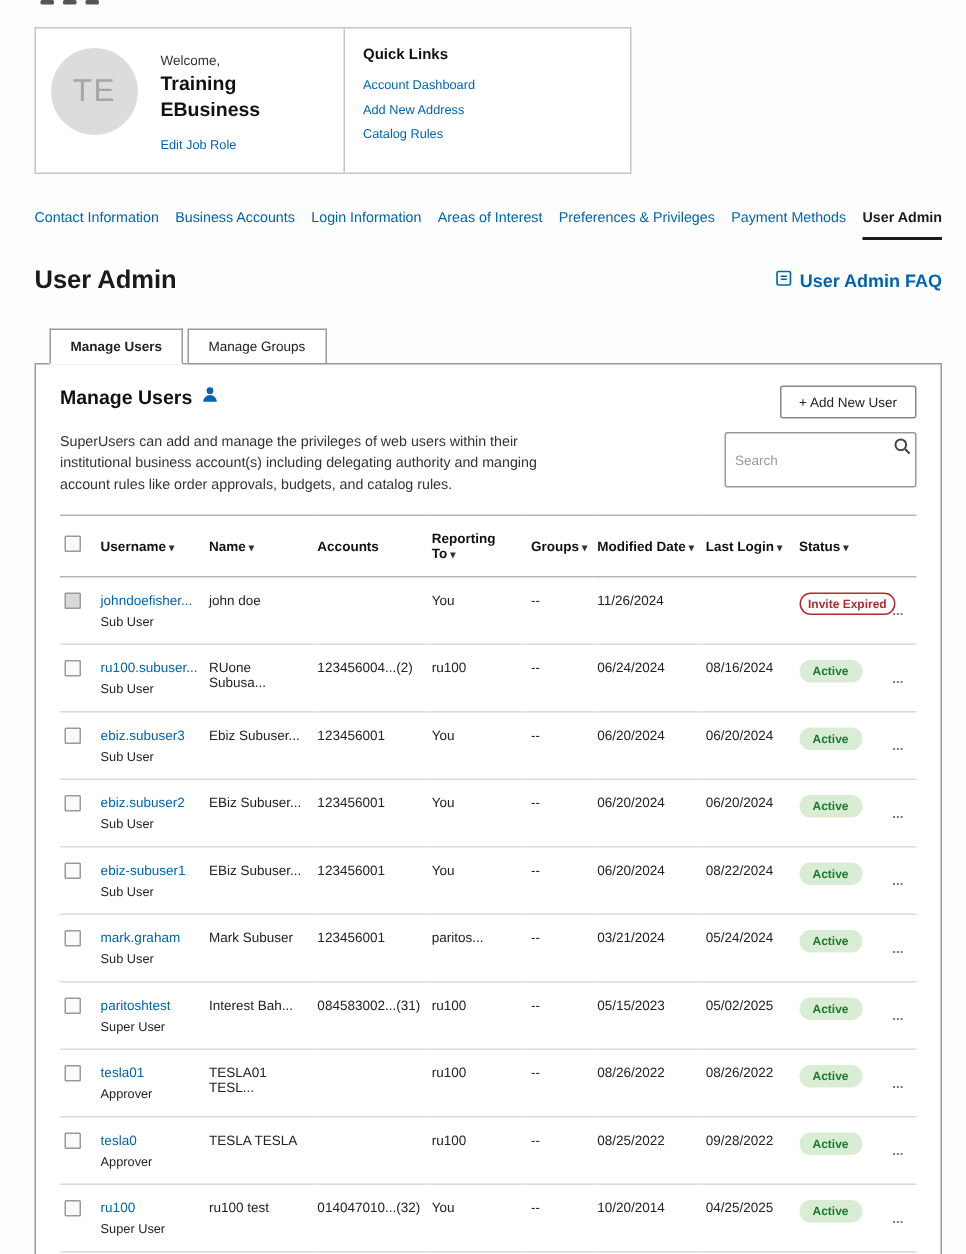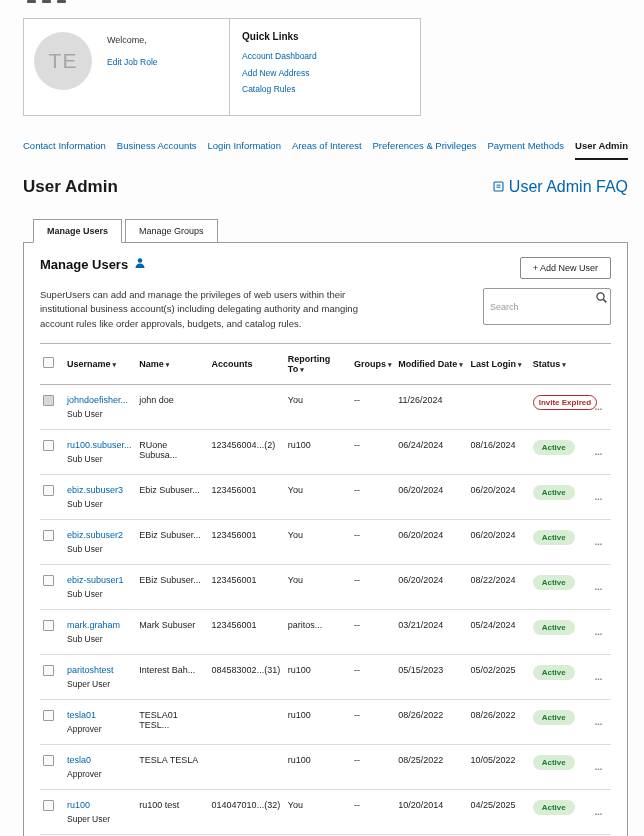--- a/index.html
+++ b/index.html
@@ -38,21 +38,21 @@
   .ql-link{display:block;font-size:8.5px;margin-bottom:6.5px}
 
   
   .main-nav{display:flex;justify-content:space-between;margin-top:24px;white-space:nowrap}
   .nav-item{font-size:9.5px;padding-bottom:7px;color:var(--link)}
   .nav-item.active{color:#1a1a1a;font-weight:bold;border-bottom:2px solid #1a1a1a}
 
   
   .page-head{display:flex;justify-content:space-between;align-items:center;margin-top:17px}
   .page-title{font-size:17px;font-weight:bold;color:#1a1a1a}
-  .faq-link{display:flex;align-items:center;gap:5px;font-size:16px;font-weight:normal}
+  .faq-link{display:flex;align-items:center;gap:5px;font-size:12px;font-weight:bold}
 
   
   .tabs{display:flex;margin-top:22px;margin-left:10px;position:relative;z-index:2}
   .tab{background:#fff;border:1px solid var(--border);padding:6px 13px;font-size:9px;
        margin-right:3px;margin-bottom:-1px;cursor:pointer;color:#222}
   .tab.active{font-weight:bold;border-bottom:1px solid #fff}
   .panel{background:#fff;border:1px solid var(--border);padding:14px 16px;position:relative;z-index:1}
 
   .panel-head{display:flex;justify-content:space-between;align-items:flex-start}
   .mu-title{font-size:13px;font-weight:bold;display:flex;align-items:center;gap:6px;color:#111}
@@ -94,20 +94,21 @@
     <i></i>
   </div>
 
 <div class="container">
 
   <div class="header-card">
     <div class="welcome-sec">
       <div class="avatar">TE</div>
       <div class="welcome-info">
         <div class="welcome-label">Welcome,</div>
+        <div class="user-name">Training EBusiness</div>
         <a class="edit-job">Edit Job Role</a>
       </div>
     </div>
     <div class="quick-links">
       <div class="ql-title">Quick Links</div>
 
         <a class="ql-link">Account Dashboard</a>
 
         <a class="ql-link">Add New Address</a>
 
@@ -344,21 +345,21 @@
             <td><span class="cb"></span></td>
             <td>
               <a class="uname">tesla0</a>
               <div class="role">Approver</div>
             </td>
             <td>TESLA TESLA</td>
             <td></td>
             <td>ru100</td>
             <td>--</td>
             <td>08/25/2022</td>
-            <td>10/05/2022</td>
+            <td>09/28/2022</td>
             <td><span class="badge active">Active</span></td>
             <td class="actions-cell">...</td>
           </tr>
 
           <tr>
             <td><span class="cb"></span></td>
             <td>
               <a class="uname">ru100</a>
               <div class="role">Super User</div>
             </td>

